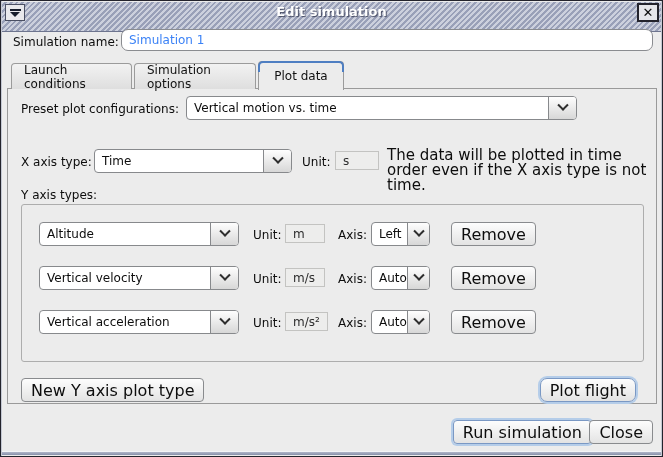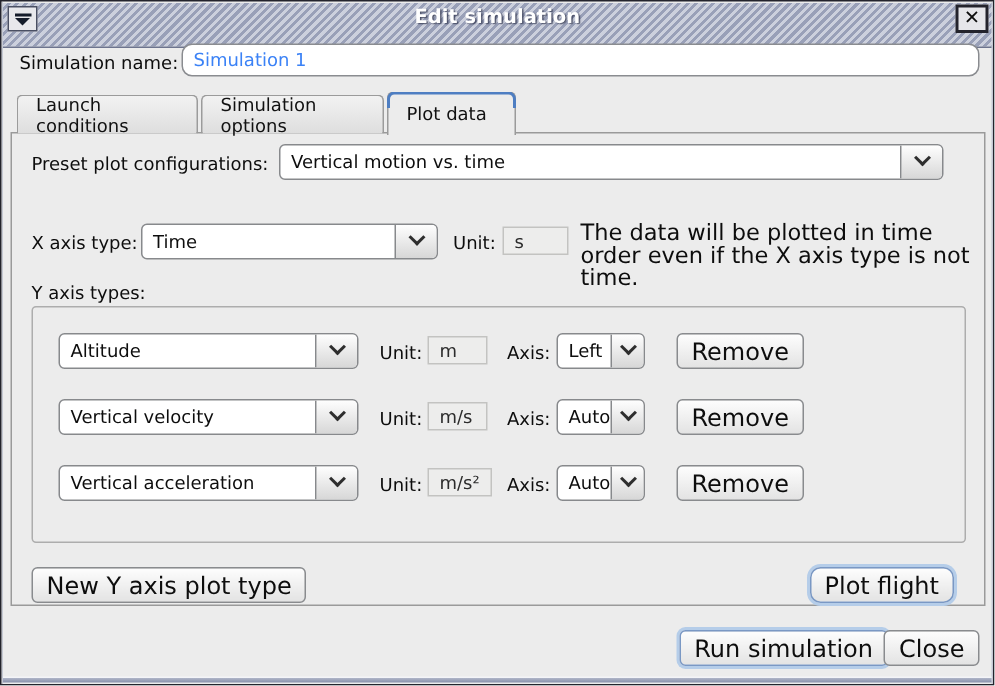--- a/index.html
+++ b/index.html
@@ -50,21 +50,21 @@
   .btn { position:absolute; height:24px; background:linear-gradient(#fdfdfd,#e3e3e3);
     border:1px solid #898b8e; border-radius:4px; font-size:16px; color:#0d0d0d;
     padding:0 9px; display:flex; align-items:center; justify-content:center;
     cursor:pointer; white-space:nowrap; font-family:"DejaVu Sans", sans-serif; }
   .btn.focused { border:1px solid #7a98c4; box-shadow:0 0 0 2px #b5cde9; }
   
   .tabs { position:absolute; left:8px; top:59px; height:29px; display:flex;
     align-items:flex-end; z-index:3; }
   .tab { height:26px; margin-left:2px; background:linear-gradient(#f2f2f2,#dedede);
     border:1px solid #9b9b9b; border-bottom:none; border-radius:4px 4px 0 0;
-    display:flex; align-items:center; font-size:12px;
+    display:flex; align-items:center; justify-content:center; font-size:12px;
     color:#111; cursor:pointer; padding:0 12px; }
   .tab.selected { position:relative; height:29px; background:#ececec;
     margin-bottom:-1px; z-index:4; border-color:#9b9b9b; }
   .tab.selected::before { content:""; position:absolute; left:-1px; right:-1px;
     top:-1px; height:9px; border:2px solid #4e7ec2; border-bottom:none;
     border-radius:5px 5px 0 0; pointer-events:none; }
   .tabpanel { position:absolute; left:6px; top:87px; width:650px; height:316px;
     border:1px solid #9a9a9a; background:#ececec; z-index:1; }
   .groupbox { position:absolute; left:20px; top:203px; width:623px; height:158px;
     border:1px solid #adadad; border-radius:3px; z-index:2; }
@@ -101,21 +101,21 @@
     <div class="tab" style="width:122px;">
       <span>Simulation options</span>
     </div>
     <div class="tab selected" style="width:86px;">
       <span>Plot data</span>
     </div>
   </div>
   <div class="tabpanel"></div>
 
   <div class="lbl" style="left:20px; top:101px; z-index:2;">Preset plot configurations:</div>
-  <div class="combo" style="left:185px; top:95px; width:443px; z-index:2;">
+  <div class="combo" style="left:185px; top:95px; width:391px; z-index:2;">
     <span class="combo-value">Vertical motion vs. time</span>
     <span class="combo-arrow">
       <span class="chev"></span>
     </span>
   </div>
 
   <div class="lbl" style="left:20px; top:154px; z-index:2;">X axis type:</div>
   <div class="combo" style="left:93px; top:148px; width:198px; z-index:2;">
     <span class="combo-value">Time</span>
     <span class="combo-arrow">

